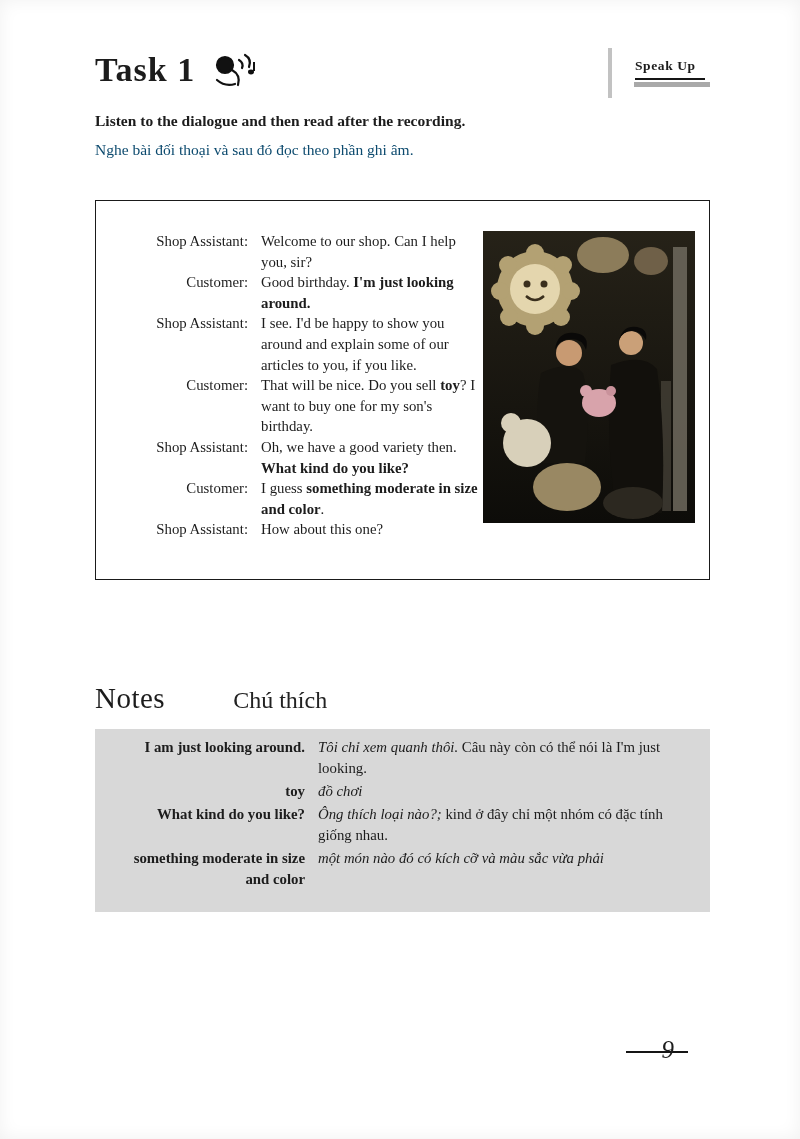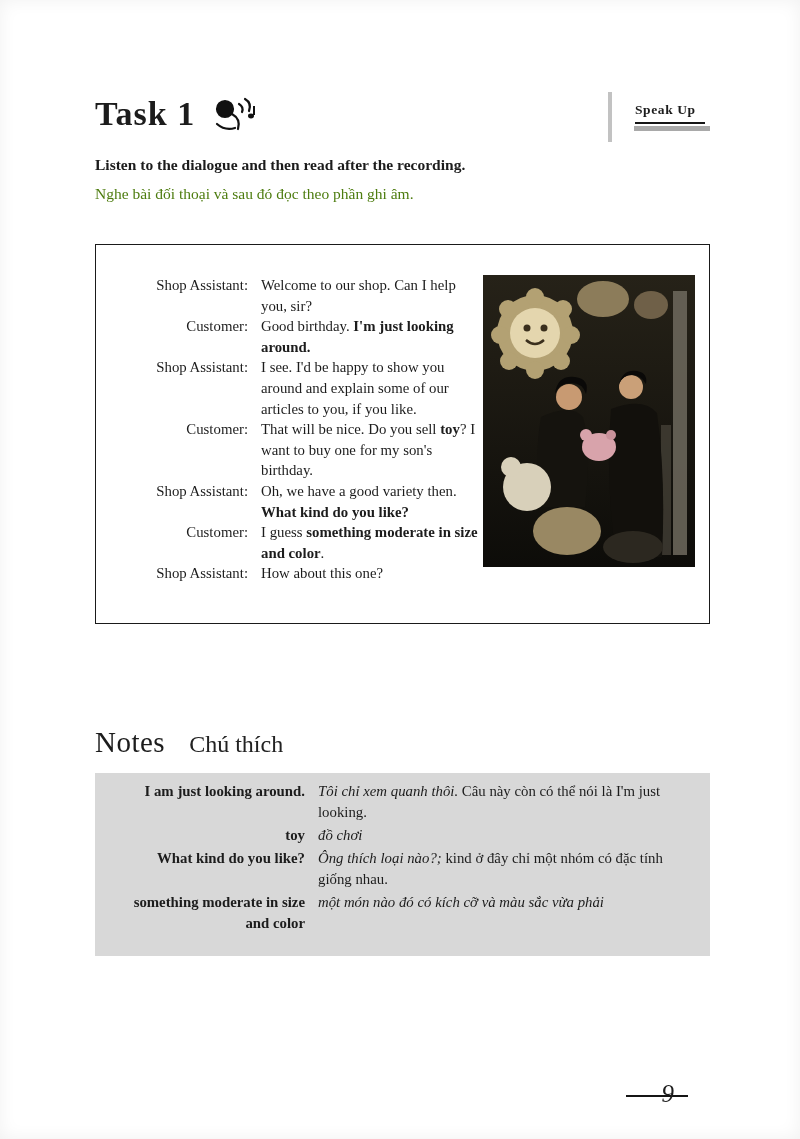--- a/index.html
+++ b/index.html
@@ -4,54 +4,54 @@
 <style>
   html,body{margin:0;padding:0;background:#f4f4f2;}
   .page{
     width:800px;height:1139px;background:#ffffff;position:relative;
     font-family:"Liberation Serif","DejaVu Serif",serif;color:#1c1c1c;
     overflow:hidden;box-shadow:inset 0 0 18px rgba(0,0,0,0.06);
   }
   .content{position:absolute;left:95px;top:0;width:615px;}
 
   
-  .header-row{display:flex;justify-content:space-between;align-items:flex-start;margin-top:90px;}
+  .header-row{display:flex;justify-content:space-between;align-items:flex-start;margin-top:46px;}
   .title-wrap{display:flex;align-items:center;gap:12px;}
   .task-title{font-size:34px;font-weight:bold;letter-spacing:1px;margin:0;line-height:44px;}
   .doodle{display:inline-block;margin-top:4px;}
   .corner{display:flex;gap:23px;margin-top:2px;}
   .corner-vbar{width:4px;height:50px;background:#c2c2c2;}
   .corner-inner{padding-top:8px;}
   .corner-label{font-size:13.5px;font-weight:bold;letter-spacing:0.6px;white-space:nowrap;}
   .corner-line-black{height:1.6px;background:#151515;margin-top:4px;width:70px;}
   .corner-line-gray{height:5px;background:#a9a9a9;margin-top:2px;width:76px;margin-left:-1px;}
 
   
   .instr-en{font-size:15.5px;font-weight:bold;margin:12px 0 0 0;line-height:21px;}
-  .instr-vi{font-size:15.5px;font-weight:normal;color:#4d7c0f;margin:8px 0 0 0;line-height:21px;}
+  .instr-vi{font-size:15.5px;font-weight:normal;color:#0c4a6e;margin:8px 0 0 0;line-height:21px;}
 
   
   .dialogue-box{
     margin-top:40px;border:1.6px solid #1a1a1a;box-sizing:border-box;
     height:380px;display:flex;padding:30px 14px 20px 24px;background:#fff;
   }
   .dialogue-rows{
     width:362px;display:grid;grid-template-columns:128px 221px;column-gap:13px;
     align-content:start;font-size:14.8px;line-height:20.6px;
   }
   .dlg-speaker{text-align:right;white-space:nowrap;}
   .dlg-text{}
   .photo{margin-left:auto;width:212px;height:292px;flex:0 0 auto;}
   .b{font-weight:bold;}
   .i{font-style:italic;}
 
   
   .notes-heading{margin-top:102px;display:flex;align-items:baseline;gap:24px;}
   .notes-en{font-size:29px;font-weight:normal;letter-spacing:0.5px;}
-  .notes-vi{font-size:24px;color:#222;}
+  .notes-vi{font-size:24px;color:#222;margin-left:44px;}
   .notes-box{
     margin-top:14px;background:#d8d8d8;padding:8px 10px 22px 15px;
     display:grid;grid-template-columns:195px 1fr;column-gap:13px;row-gap:2px;
     font-size:14.8px;line-height:21px;
   }
   .note-term{text-align:right;font-weight:bold;}
   .note-def{}
 
   
   .page-footer{position:relative;height:46px;margin-top:124px;}

